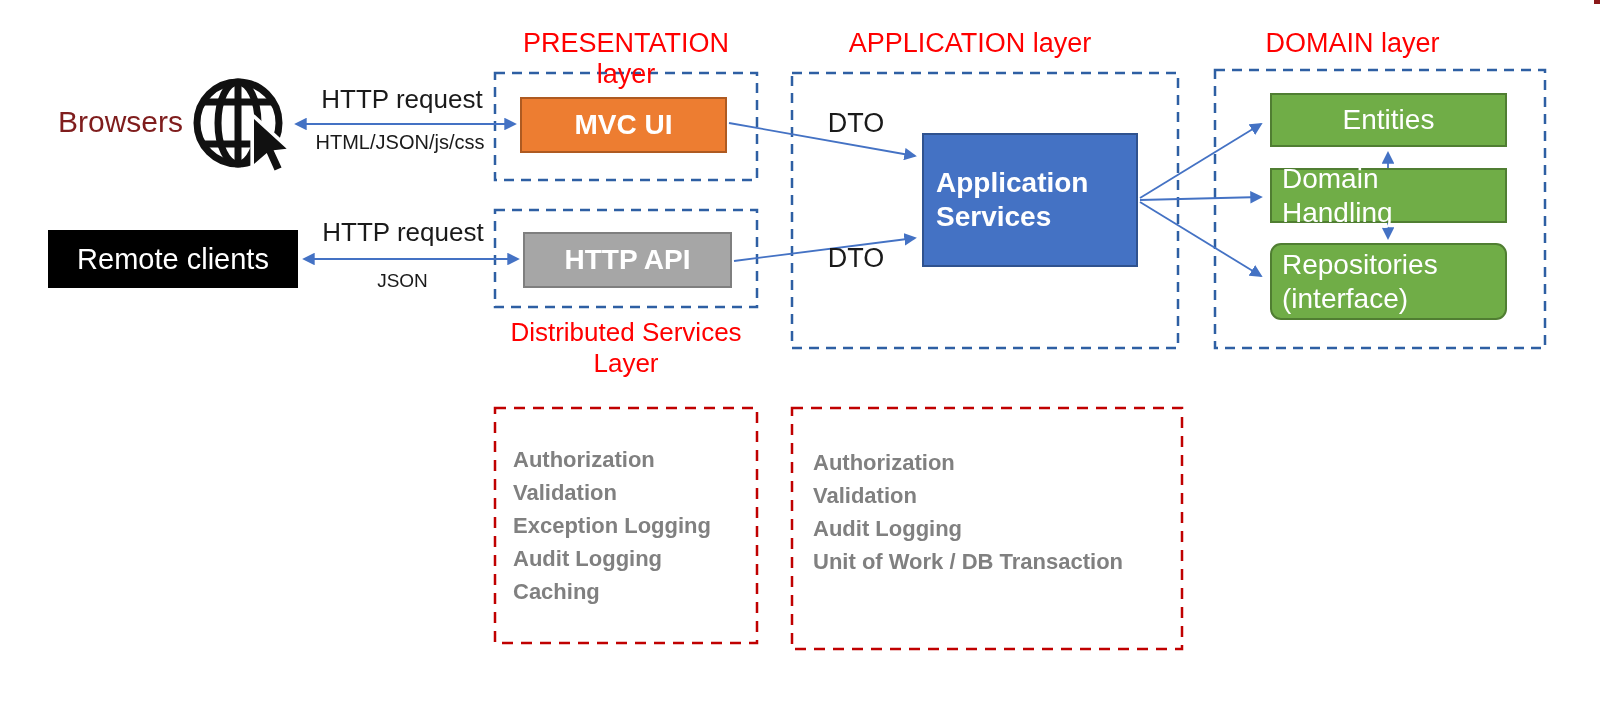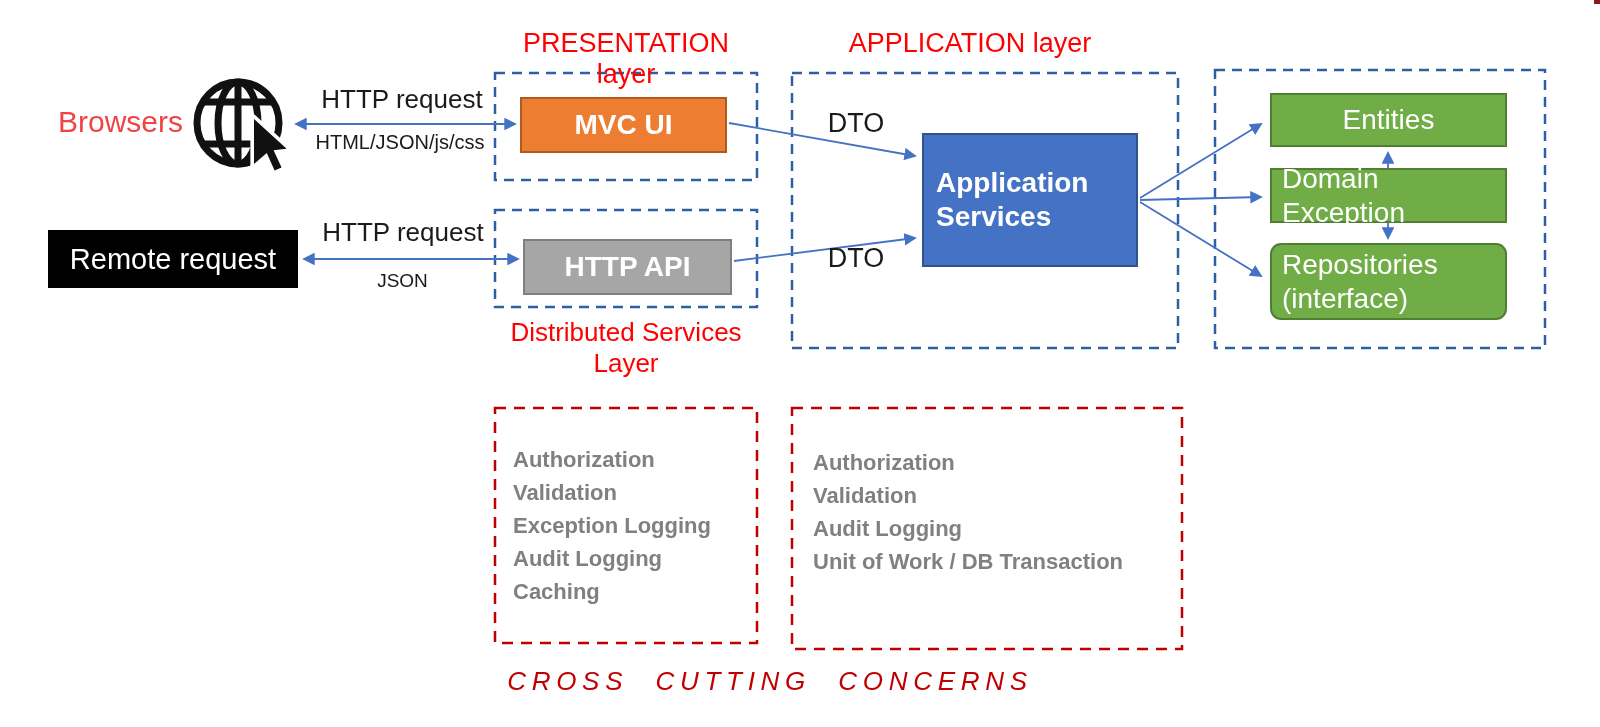--- a/index.html
+++ b/index.html
@@ -2,21 +2,21 @@
 <html><head>
 <meta charset="utf-8">
 <style>
   html,body{margin:0;padding:0;background:#fff;}
   .canvas{
     position:relative;width:1600px;height:727px;background:#ffffff;overflow:hidden;
     font-family:"Liberation Sans",sans-serif;
   }
   .abs{position:absolute;}
   .layer-label{color:#FF0000;font-size:27px;text-align:center;white-space:pre-line;line-height:31px;}
-  .black-label{color:#ef4444;}
+  .black-label{color:#7f1d1d;}
   .solid-box{
     position:absolute;display:flex;align-items:center;justify-content:center;
     color:#ffffff;text-align:left;box-sizing:border-box;
   }
   .mvc{background:#ED7D31;border:2px solid #AE5A21;font-weight:bold;font-size:28px;}
   .api{background:#A6A6A6;border:2px solid #7F7F7F;font-weight:bold;font-size:28px;}
   .appsvc{background:#4472C4;border:2px solid #2F528F;font-weight:bold;font-size:28px;line-height:34px;padding:0 12px;}
   .green{background:#70AD47;border:2px solid #507E32;font-size:28px;line-height:34px;padding:0 10px;}
   .remote{background:#000000;font-size:29px;}
   .arrow-caption{color:#1a1a1a;text-align:center;}
@@ -59,65 +59,65 @@
     <line x1="1140" y1="202" x2="1261" y2="276" stroke="#4472C4" stroke-width="1.8" marker-end="url(#ah)"></line>
 
     <line x1="1388" y1="168" x2="1388" y2="153" stroke="#4472C4" stroke-width="1.8" marker-end="url(#ah)"></line>
     <line x1="1388" y1="223" x2="1388" y2="238" stroke="#4472C4" stroke-width="1.8" marker-end="url(#ah)"></line>
 
     <rect x="1594" y="0" width="6" height="4" fill="#8B1A1A"></rect>
   </svg>
 
   <div class="abs layer-label" style="left:845px;top:28px;width:250px;">APPLICATION layer</div>
   <div class="abs layer-label" style="left:495px;top:28px;width:262px;">PRESENTATION layer</div>
+  <div class="abs layer-label" style="left:1230px;top:28px;width:245px;">DOMAIN layer</div>
   <div class="abs layer-label" style="left: 495px; top: 317px; width: 262px; font-size: 26px; white-space: pre-line;">Distributed Services
 Layer</div>
 
   <div class="abs black-label" style="left:58px;top:105px;font-size:30px;">Browsers</div>
   <div class="abs" style="left:190px;top:72px;width:100px;height:108px;">
     <svg width="100" height="108" viewBox="0 0 100 108">
       <g stroke="#111111" stroke-width="7" fill="none">
         <circle cx="48" cy="51" r="41"></circle>
         <ellipse cx="48" cy="51" rx="20" ry="41"></ellipse>
         <line x1="48" y1="10" x2="48" y2="92"></line>
         <line x1="12" y1="30" x2="84" y2="30"></line>
         <line x1="12" y1="72" x2="84" y2="72"></line>
       </g>
       <path d="M0,0 L0,31 L8.8,23.5 L14.2,35.6 L19,33.4 L13.5,21.5 L22.5,20.5 Z" transform="translate(64,47) scale(1.45)" fill="#111111" stroke="#ffffff" stroke-width="5" paint-order="stroke"></path>
     </svg>
   </div>
 
   <div class="abs arrow-caption" style="left:317px;top:84px;width:170px;font-size:26px;">HTTP request</div>
   <div class="abs arrow-caption" style="left:310px;top:131px;width:180px;font-size:20px;">HTML/JSON/js/css</div>
 
-  <div class="solid-box remote" style="left:48px;top:230px;width:250px;height:58px;">Remote request</div>
+  <div class="solid-box remote" style="left:48px;top:230px;width:250px;height:58px;">Remote clients</div>
   <div class="abs arrow-caption" style="left:318px;top:217px;width:170px;font-size:26px;">HTTP request</div>
   <div class="abs arrow-caption" style="left:330px;top:270px;width:145px;font-size:19px;">JSON</div>
 
   <div class="solid-box mvc" style="left:520px;top:97px;width:207px;height:56px;">MVC UI</div>
-  <div class="solid-box api" style="left:523px;top:232px;width:209px;height:56px;margin-top:7px;">HTTP API</div>
+  <div class="solid-box api" style="left:523px;top:232px;width:209px;height:56px;">HTTP API</div>
 
   <div class="abs dto" style="left:826px;top:108px;width:60px;">DTO</div>
   <div class="abs dto" style="left:826px;top:243px;width:60px;">DTO</div>
 
   <div class="solid-box appsvc" style="left:922px;top:133px;width:216px;height:134px;">Application Services</div>
 
   <div class="solid-box green" style="left:1270px;top:93px;width:237px;height:54px;">Entities</div>
-  <div class="solid-box green" style="left:1270px;top:168px;width:237px;height:55px;">Domain Exception</div>
+  <div class="solid-box green" style="left:1270px;top:168px;width:237px;height:55px;">Domain Handling</div>
   <div class="solid-box green" style="left:1270px;top:243px;width:237px;height:77px;border-radius:11px;">Repositories (interface)</div>
 
   <div class="abs concerns" style="left:513px;top:443px;width:235px;">
       <div class="concern-item">Authorization</div>
       <div class="concern-item">Validation</div>
       <div class="concern-item">Exception Logging</div>
       <div class="concern-item">Audit Logging</div>
       <div class="concern-item">Caching</div>
     </div>
   <div class="abs concerns" style="left:813px;top:446px;width:360px;">
       <div class="concern-item">Authorization</div>
       <div class="concern-item">Validation</div>
       <div class="concern-item">Audit Logging</div>
       <div class="concern-item">Unit of Work / DB Transaction</div>
     </div>
 
-  <div class="abs footer-text" style="left:500px;top:666px;width:540px;">CROSS CUTTING CONCERNS</div>
 
 </div>
 
 </body></html>

